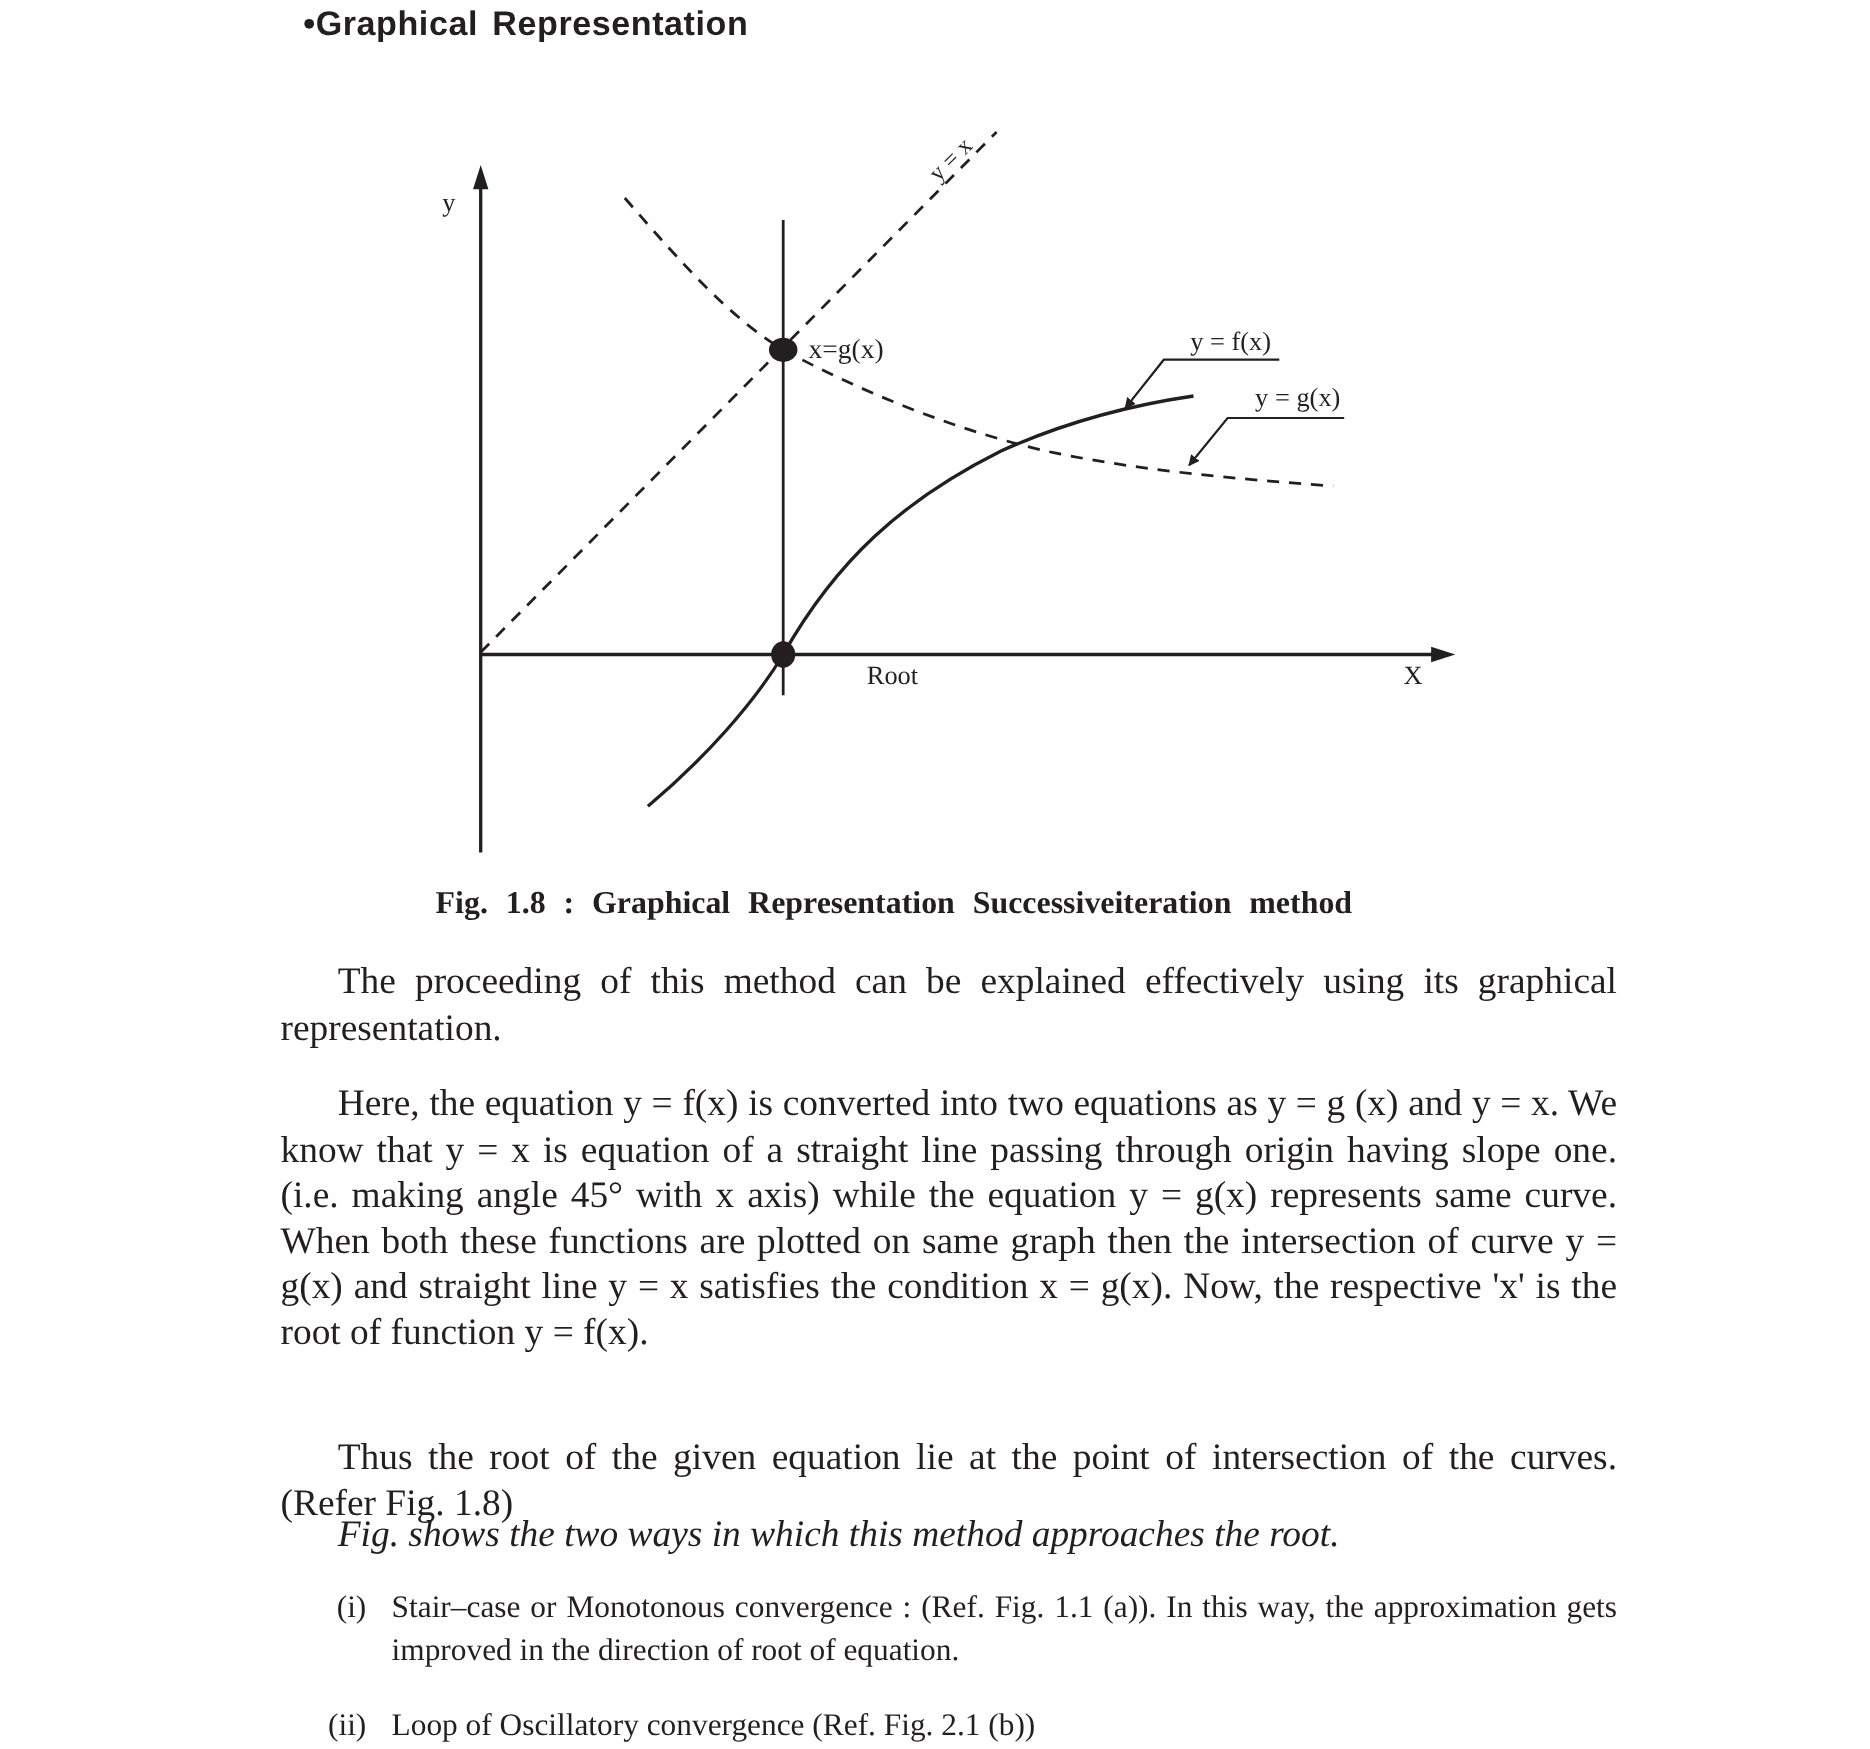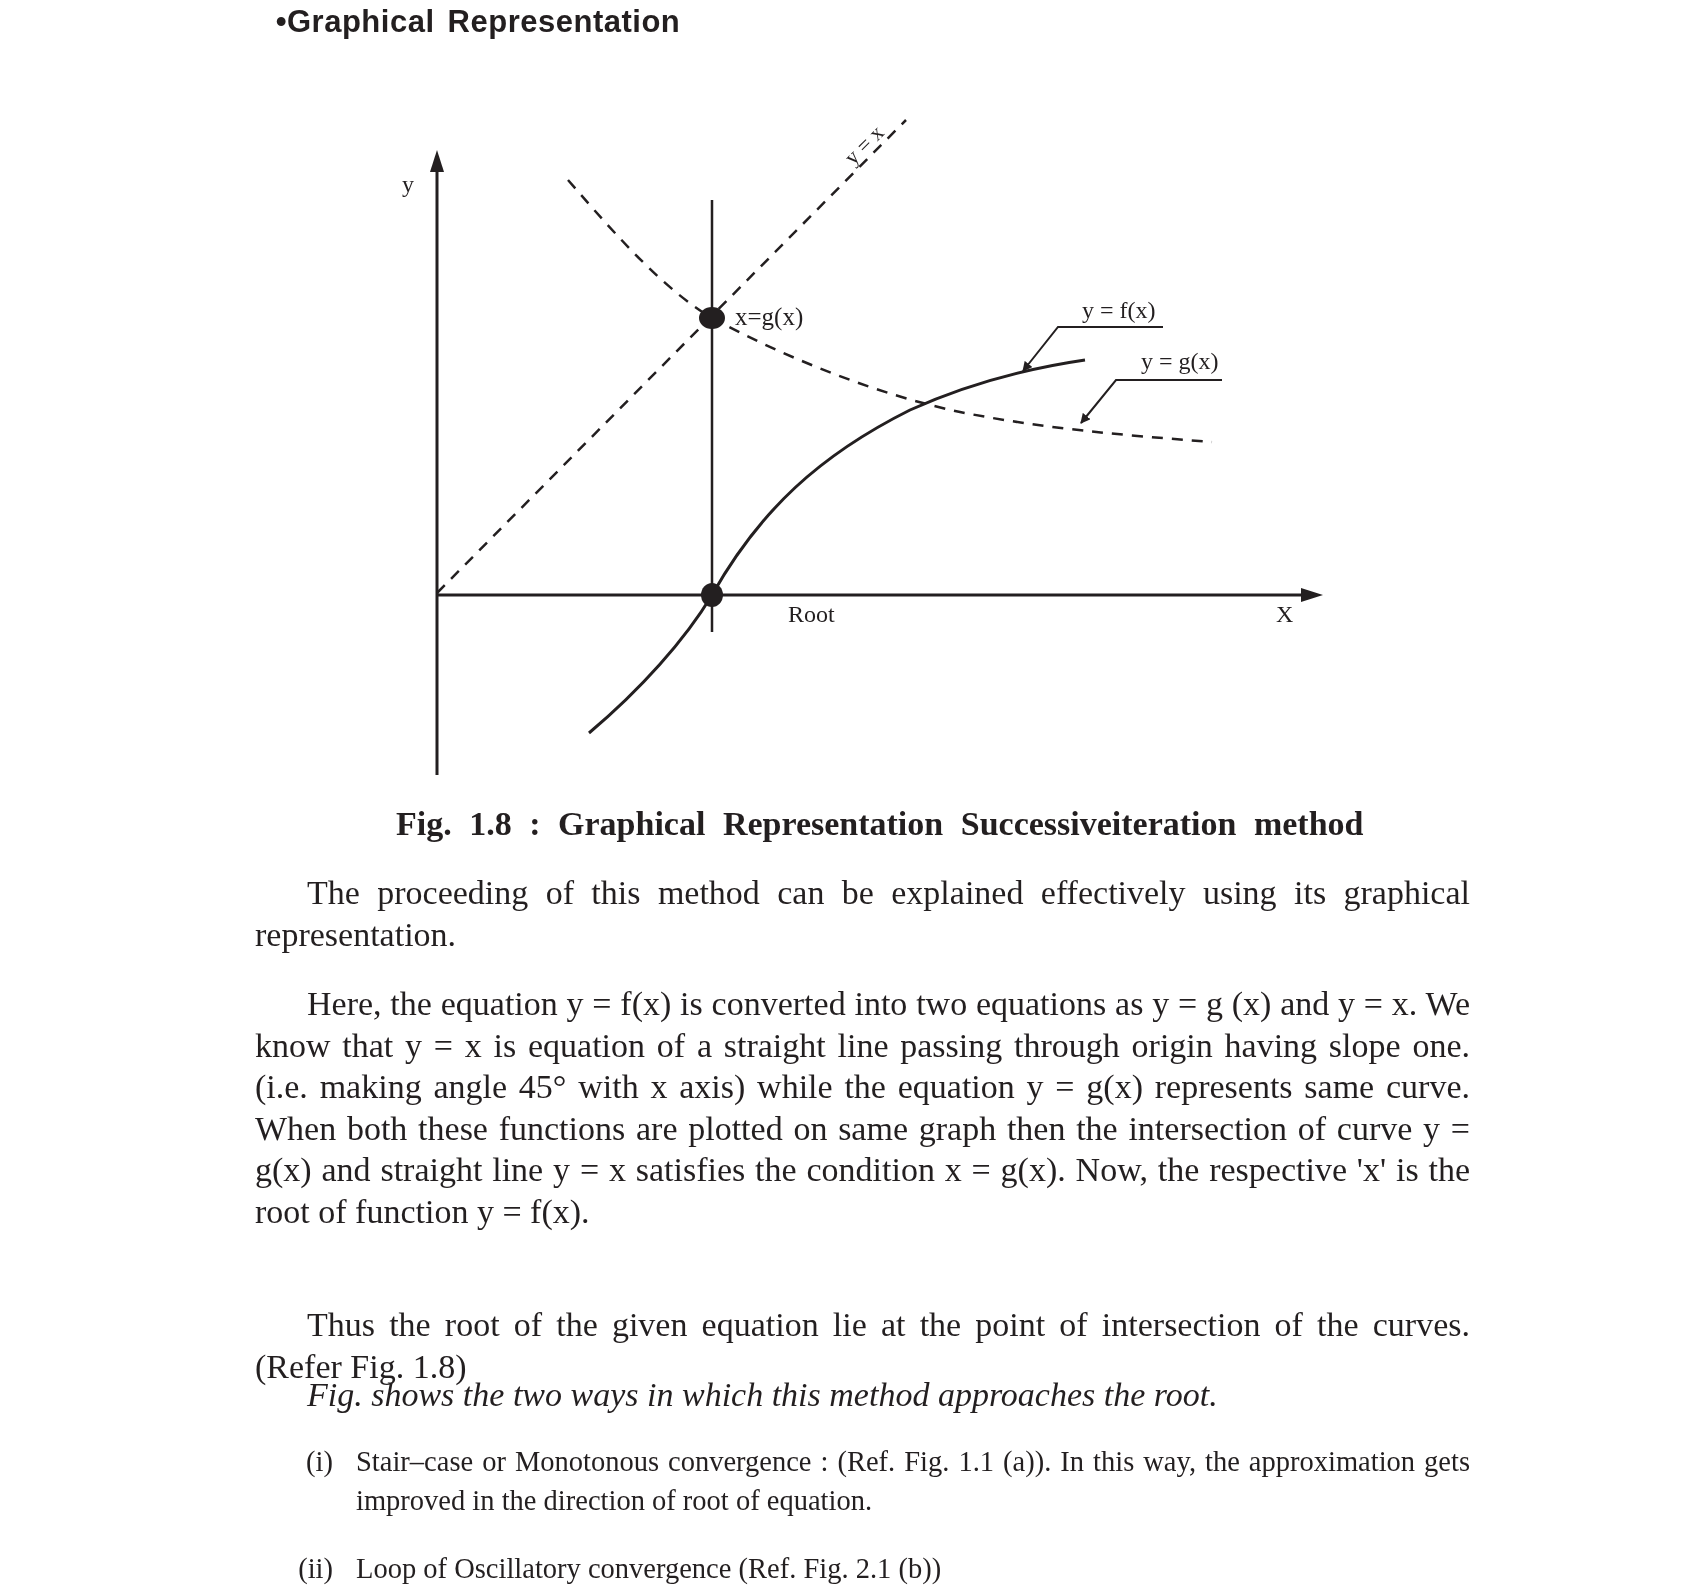--- a/index.html
+++ b/index.html
@@ -7,21 +7,21 @@
   .heading {
     position: absolute; left: 255px; top: 4px;
     font-family: "Liberation Sans", sans-serif; font-weight: bold; font-size: 31px;
     letter-spacing: 0.5px; word-spacing: 4px; text-align: right;
   }
   .heading .bullet { display: inline-block; width: 32px; }
   svg.figure { position: absolute; left: 0; top: 0; }
   .fig-text { font-family: "Liberation Serif", serif; fill: #231f20; }
   .caption {
     position: absolute; left: 396px; top: 805px;
-    font-family: "Liberation Serif", serif; font-weight: bold; font-size: 34px;
+    font-family: "Liberation Serif", serif; font-weight: bold; font-size: 29px;
     word-spacing: 9px; white-space: nowrap;
   }
   .para {
     position: absolute; left: 255px; width: 1215px;
     font-family: "Liberation Serif", serif; font-size: 34px; line-height: 41.5px;
     text-align: justify; text-align-last: left;
   }
   .para .indent { display: inline-block; width: 52px; }
   .item {
     position: absolute; left: 255px; width: 1215px;

